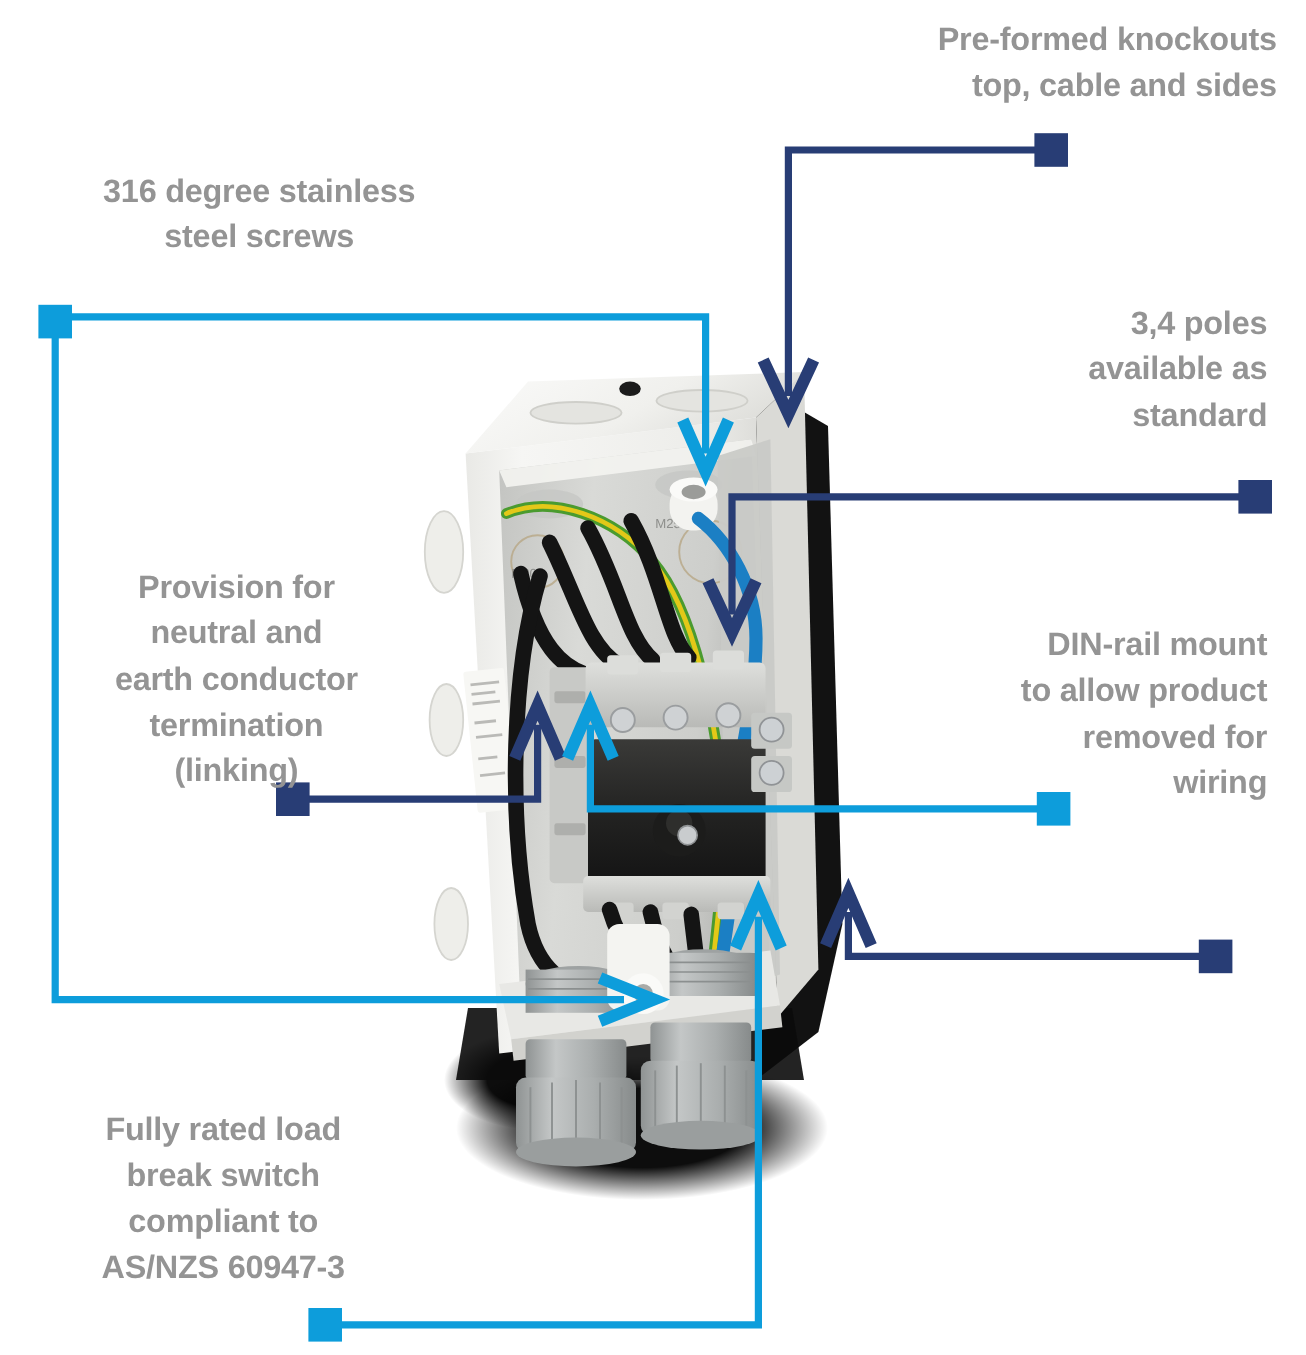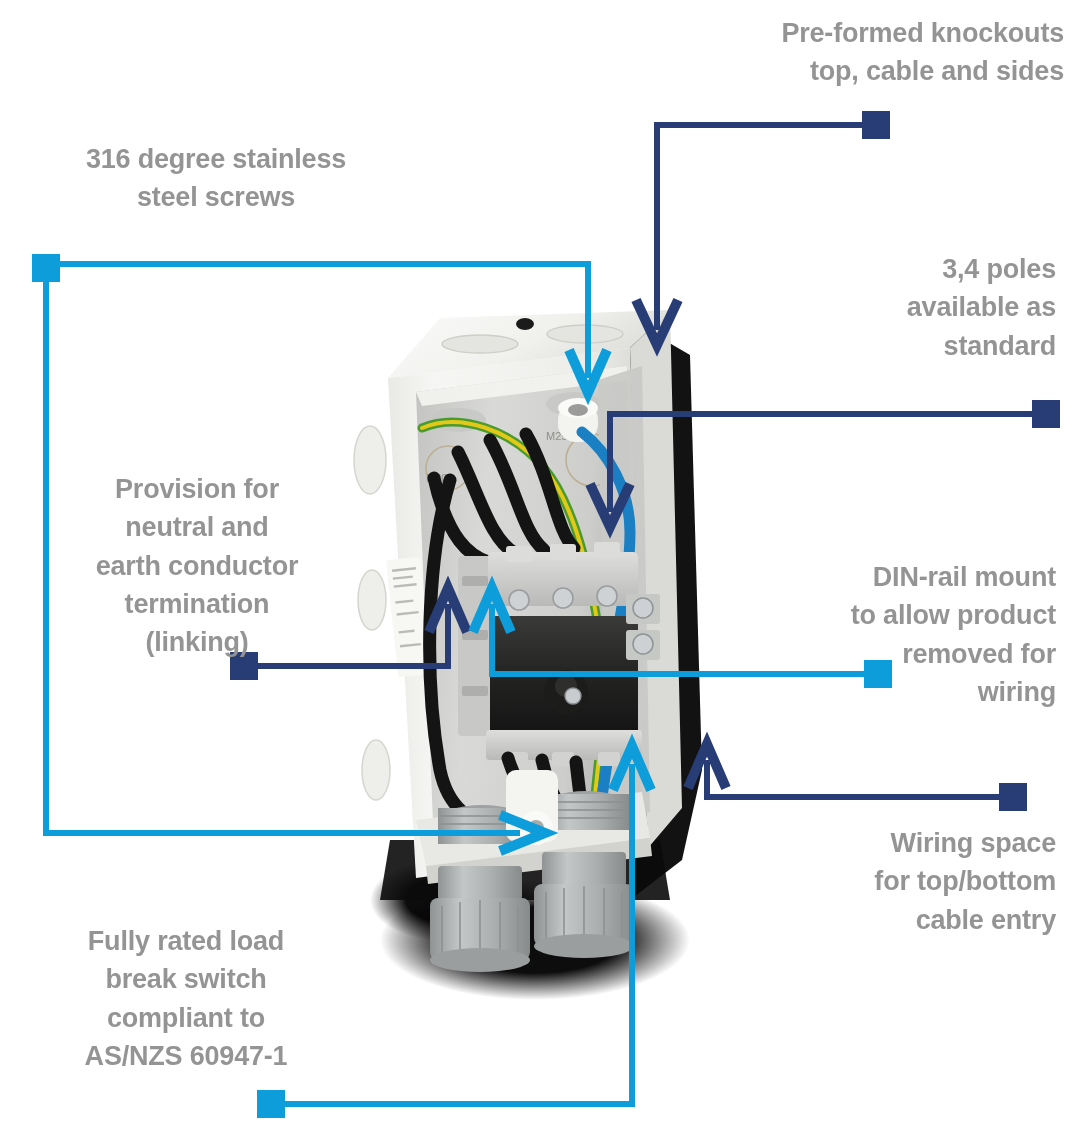--- a/index.html
+++ b/index.html
@@ -292,27 +292,24 @@
   <div class="callout ta-r" style="left:760px;top:250px;width:296px;text-align:right;">3,4 poles
 available as
 standard</div>
 
   <div class="callout ta-l" style="left:52px;top:470px;width:290px;">Provision for
 neutral and
 earth conductor
 termination
 (linking)</div>
 
-  <div class="callout ta-r" style="left:790px;top:518px;width:266px;margin-top:40px;">DIN-rail mount
+  <div class="callout ta-r" style="left:790px;top:518px;width:266px;">DIN-rail mount
 to allow product
 removed for
 wiring</div>
 
-  <div class="callout ta-r" style="left:800px;top:824px;width:256px;">Wiring space
-for top/bottom
-cable entry</div>
 
   <div class="callout ta-l" style="left:36px;top:922px;width:300px;">Fully rated load
 break switch
 compliant to
-AS/NZS 60947-1</div>
+AS/NZS 60947-3</div>
 
 </div>
 
 </body></html>

